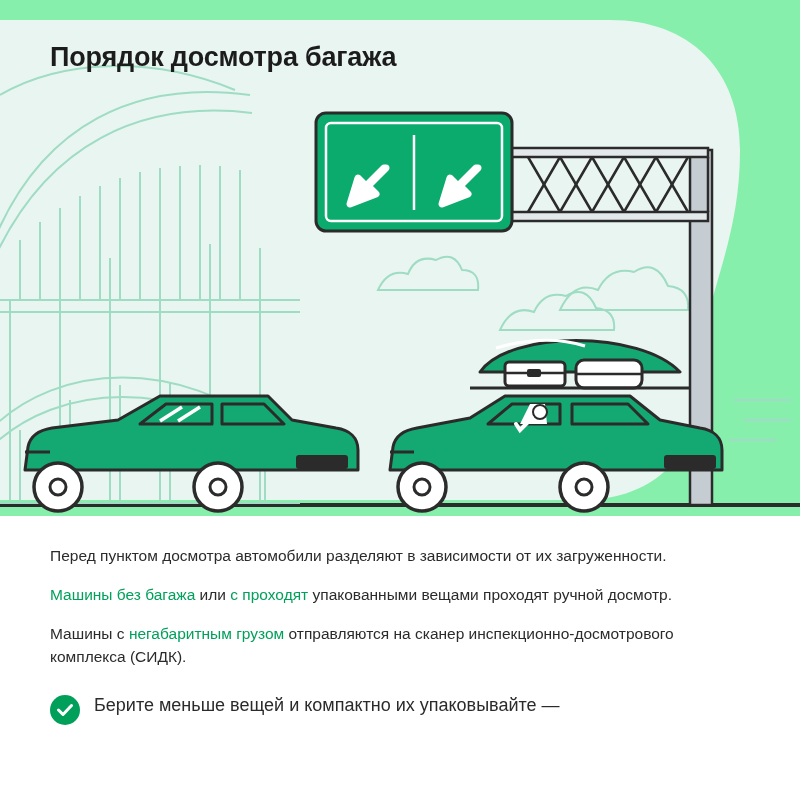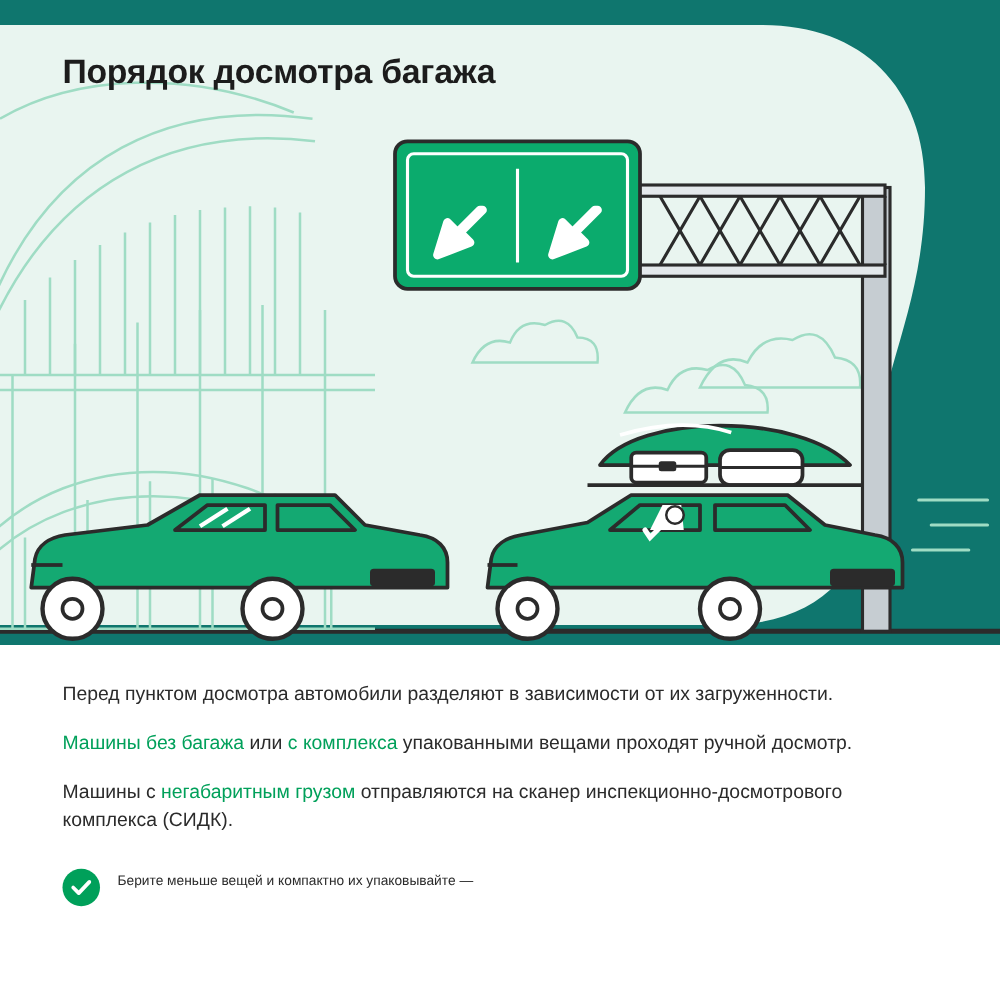--- a/index.html
+++ b/index.html
@@ -24,21 +24,21 @@
   }
 
   
   .illustration {
     position: absolute;
     left: 0;
     top: 0;
     width: 800px;
     height: 516px;
     overflow: hidden;
-    background: #0f766e;
+    background: #86efac;
   }
   .illustration svg {
     display: block;
   }
 
   .title {
     position: absolute;
     left: 50px;
     top: 42px;
     font-size: 27px;
@@ -86,21 +86,21 @@
     background: #00a05a;
     position: relative;
     margin-top: 1px;
   }
   .check-badge svg {
     position: absolute;
     left: 7px;
     top: 8px;
   }
   .note-text {
-    font-size: 11px;
+    font-size: 18px;
     line-height: 23px;
     color: #2b2b2b;
   }
 </style>
 </head>
 <body>
 
 <div class="page">
 
   <div class="illustration">
@@ -224,21 +224,21 @@
     <h1 class="title">Порядок досмотра багажа</h1>
   </div>
 
   <div class="content">
 
     <p class="para">
       <span>Перед пунктом досмотра автомобили разделяют в зависимости от их загруженности.</span>
     </p>
 
     <p class="para">
-      <span class="accent">Машины без багажа</span><span> или </span><span class="accent">с комплекса</span><span> упакованными вещами проходят ручной досмотр.</span>
+      <span class="accent">Машины без багажа</span><span> или </span><span class="accent">с проходят</span><span> упакованными вещами проходят ручной досмотр.</span>
     </p>
 
     <p class="para">
       <span>Машины с </span><span class="accent">негабаритным грузом</span><span> отправляются на сканер инспекционно-досмотрового комплекса (СИДК).</span>
     </p>
 
     <div class="note">
       <div class="check-badge">
         <svg width="16" height="14" viewBox="0 0 16 14" xmlns="http://www.w3.org/2000/svg">
           <path d="M1.5 7 L6 11.5 L14.5 2.5" fill="none" stroke="#ffffff" stroke-width="3" stroke-linecap="round" stroke-linejoin="round"></path>

